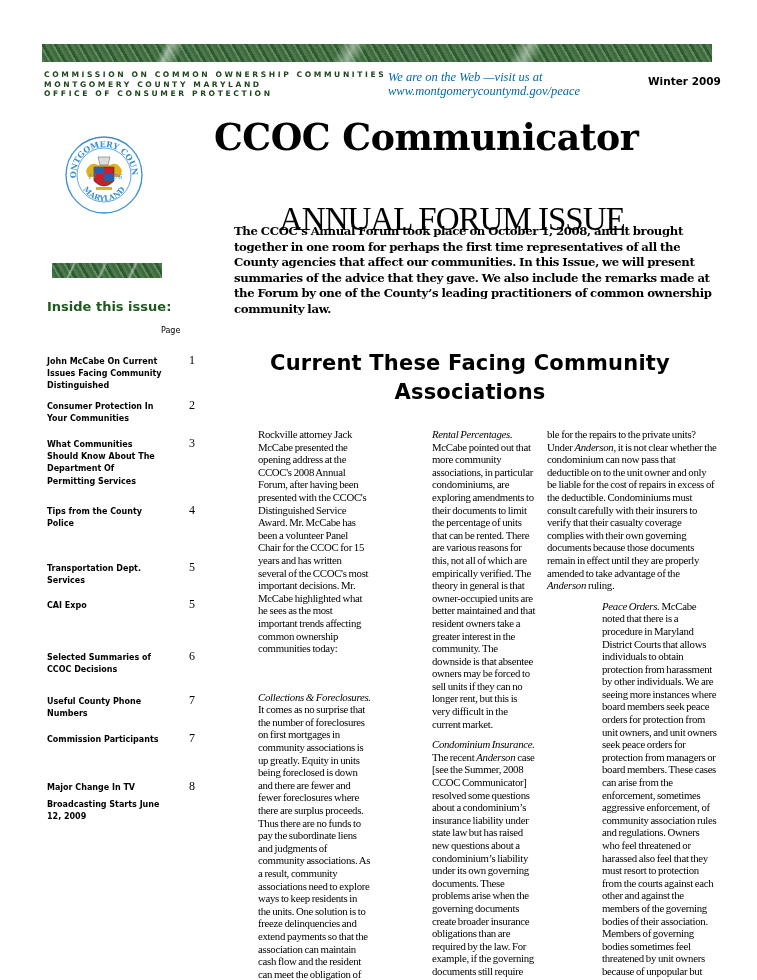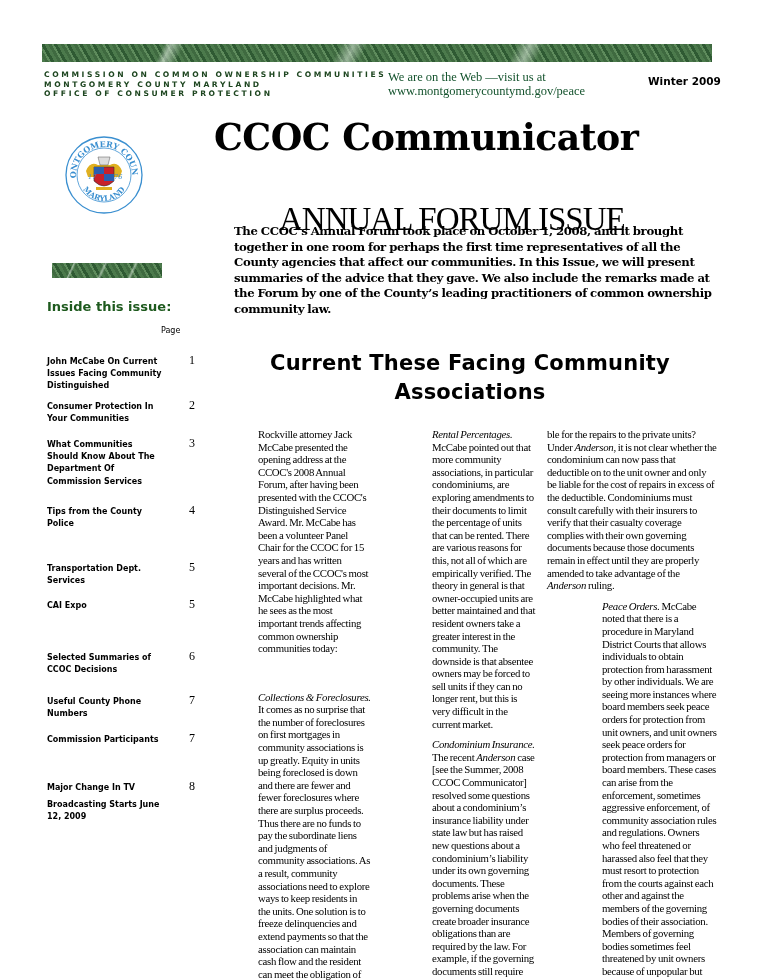--- a/index.html
+++ b/index.html
@@ -9,21 +9,21 @@
       position: absolute;
       background:
         linear-gradient(115deg, transparent 0 18%, rgba(235,245,235,0.55) 19%, transparent 21% 44%, rgba(230,240,230,0.5) 46%, transparent 48% 70%, rgba(235,245,235,0.5) 72%, transparent 74%),
         repeating-linear-gradient(60deg, #4c7a4c 0 3px, #3f6a40 3px 6px, #5e8b5c 6px 8px, #2f5a33 8px 11px),
         #4a774a;
     }
     #top-bar { left: 42px; top: 44px; width: 670px; height: 18px; }
     #side-bar { left: 52px; top: 263px; width: 110px; height: 15px; }
 
     #org-block { position: absolute; left: 44px; top: 70px; font-family: "DejaVu Sans", sans-serif; font-weight: bold; font-size: 7.6px; letter-spacing: 2.6px; color: #1e4620; line-height: 9.5px; }
-    #web-block { position: absolute; left: 388px; top: 70px; font-family: "Liberation Serif", serif; font-size: 12.5px; line-height: 14px; color: #14532d; }
+    #web-block { position: absolute; left: 388px; top: 70px; font-family: "Liberation Serif", serif; font-size: 12.5px; line-height: 14px; color: #0369a1; font-style: italic; }
     #issue-date { position: absolute; left: 648px; top: 75px; font-family: "DejaVu Sans", sans-serif; font-size: 10.5px; font-weight: bold; }
 
     #seal { position: absolute; left: 64px; top: 135px; width: 80px; height: 80px; }
 
     #masthead { position: absolute; left: 214px; top: 115px; font-family: "DejaVu Serif", serif; font-weight: 900; font-size: 37px; letter-spacing: -0.5px; transform: scaleX(0.98); transform-origin: left; }
     #subtitle { position: absolute; left: 279px; top: 176px; font-family: "Liberation Serif", serif; font-size: 33px; letter-spacing: -1px; font-weight: normal; margin-top: 25px; }
     #intro { position: absolute; left: 234px; top: 224px; width: 480px; font-family: "DejaVu Serif", serif; font-weight: bold; font-size: 11.7px; line-height: 15.6px; letter-spacing: -0.35px; word-spacing: -0.5px; }
 
     #toc-title { position: absolute; left: 47px; top: 299px; font-family: "DejaVu Sans", sans-serif; font-weight: bold; font-size: 13px; color: #1e5a1e; }
     #toc-page-label { position: absolute; left: 161px; top: 326px; font-family: "DejaVu Sans", sans-serif; font-size: 8px; }
@@ -95,21 +95,21 @@
 <div id="toc">
   <div class="toc-item" style="top:356px">
     <div class="toc-label">John McCabe On Current Issues Facing Community Distinguished</div>
     <div class="toc-page">1</div>
   </div>
   <div class="toc-item" style="top:401px">
     <div class="toc-label">Consumer Protection In Your Communities</div>
     <div class="toc-page">2</div>
   </div>
   <div class="toc-item" style="top:439px">
-    <div class="toc-label">What Communities Should Know About The Department Of Commission Services</div>
+    <div class="toc-label">What Communities Should Know About The Department Of Permitting Services</div>
     <div class="toc-page">3</div>
   </div>
   <div class="toc-item" style="top:506px">
     <div class="toc-label">Tips from the County Police</div>
     <div class="toc-page">4</div>
   </div>
   <div class="toc-item" style="top:563px">
     <div class="toc-label">Transportation Dept. Services</div>
     <div class="toc-page">5</div>
   </div>

